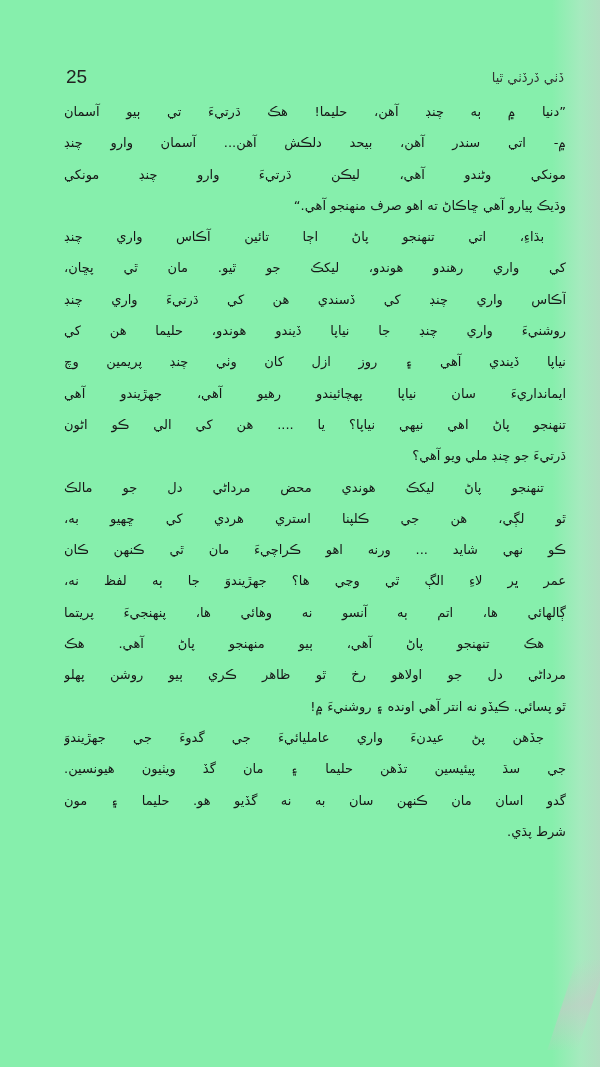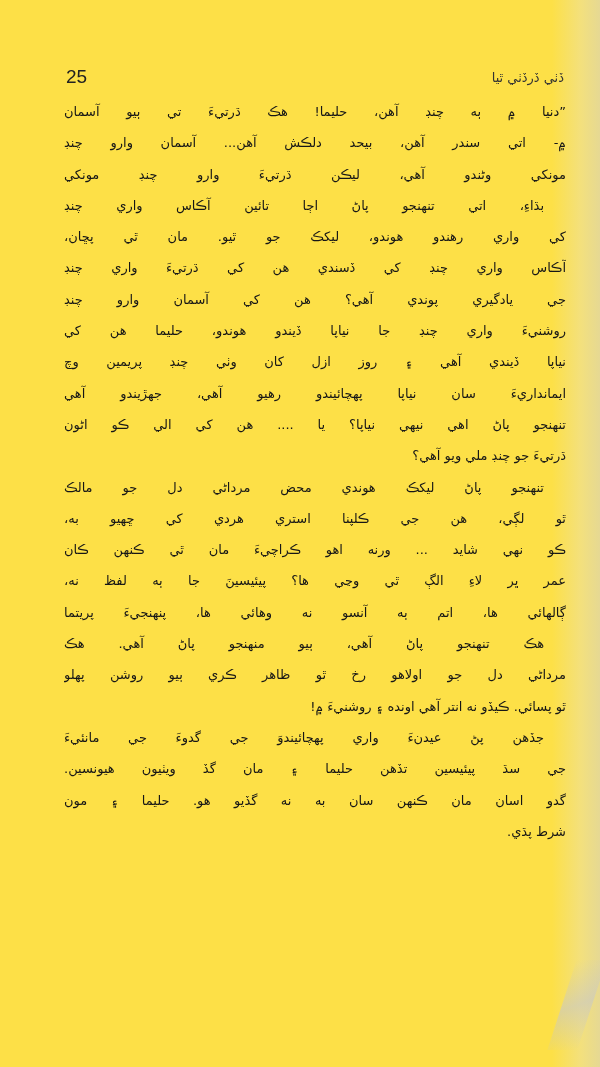--- a/index.html
+++ b/index.html
@@ -13,21 +13,21 @@
       position: relative;
       overflow: hidden;
       font-family: "DejaVu Sans", sans-serif;
       color: #1a1a1a;
     }
     .page {
       position: absolute;
       left: 0; top: 0;
       width: 600px;
       height: 1067px;
-      background: #fde047;
+      background: #86efac;
     }
     .binding-shadow {
       position: absolute;
       right: 0; top: 0;
       width: 48px;
       height: 1067px;
       background: linear-gradient(to right, rgba(255,255,255,0) 0%, rgba(225,225,225,0.35) 60%, rgba(210,210,210,0.55) 100%);
     }
     .binding-streak {
       position: absolute;
@@ -95,48 +95,48 @@
     <span class="page-number">25</span>
     <span class="running-title">ڏٺي ڏرڏٺي ٿيا</span>
   </div>
 
   <div class="body-text">
 
     <div>
       <div class="line">”دنيا ۾ ٻه چنڊ آهن، حليما! هڪ ڌرتيءَ تي ٻيو آسمان</div>
       <div class="line">۾- اتي سندر آهن، بيحد دلڪش آهن... آسمان وارو چنڊ</div>
       <div class="line">مونکي وڻندو آهي، ليڪن ڌرتيءَ وارو چنڊ مونکي</div>
+      <div class="line last">وڌيڪ پيارو آهي ڇاڪاڻ ته اهو صرف منهنجو آهي.“</div>
     </div>
 
     <div>
       <div class="line indent">بڌاءِ، اتي تنهنجو پاڻ اڄا تائين آڪاس واري چنڊ</div>
       <div class="line">کي واري رهندو هوندو، ليکڪ جو ٿيو. مان ٿي پڇان،</div>
       <div class="line">آڪاس واري چنڊ کي ڏسندي هن کي ڌرتيءَ واري چنڊ</div>
-      <div class="line">جي يادگيري پوندي آهي؟ هن کي آسمان وارو چنڊ</div>
       <div class="line">روشنيءَ واري چنڊ جا نياپا ڏيندو هوندو، حليما هن کي</div>
       <div class="line">نياپا ڏيندي آهي ۽ روز ازل کان وٺي چنڊ پريمين وچ</div>
       <div class="line">ايمانداريءَ سان نياپا پهچائيندو رهيو آهي، جهڙيندو آهي</div>
       <div class="line">تنهنجو پاڻ اهي نيهي نياپا؟ يا .... هن کي الي ڪو اڻون</div>
       <div class="line last">ڌرتيءَ جو چنڊ ملي ويو آهي؟</div>
     </div>
 
     <div>
       <div class="line indent">تنهنجو پاڻ ليکڪ هوندي محض مرداڻي دل جو مالڪ</div>
       <div class="line">ٿو لڳي، هن جي ڪلپنا استري هردي کي ڇهيو به،</div>
       <div class="line">ڪو نهي شايد ... ورنه اهو ڪراچيءَ مان ٿي ڪنهن ڪان</div>
-      <div class="line">عمر ڀر لاءِ الڳ ٿي وڃي ها؟ پيئيسينَ جا ٻه لفظ نه،</div>
+      <div class="line">عمر ڀر لاءِ الڳ ٿي وڃي ها؟ جهڙيندوَ جا ٻه لفظ نه،</div>
       <div class="line">ڳالهائي ها، اتم ٻه آنسو نه وهائي ها، پنهنجيءَ پريتما</div>
     </div>
 
     <div>
       <div class="line indent">هڪ تنهنجو پاڻ آهي، ٻيو منهنجو پاڻ آهي. هڪ</div>
       <div class="line">مرداڻي دل جو اولاهو رخ ٿو ظاهر ڪري ٻيو روشن پهلو</div>
       <div class="line last">ٿو پسائي. ڪيڏو نه انتر آهي اونده ۽ روشنيءَ ۾!</div>
     </div>
 
     <div>
-      <div class="line indent">جڏهن پڻ عيدنءَ واري پهچائيندوَ جي گدوءَ جي مانئيءَ</div>
+      <div class="line indent">جڏهن پڻ عيدنءَ واري عامليائيءَ جي گدوءَ جي جهڙيندوَ</div>
       <div class="line">جي سڌ پيئيسين تڏهن حليما ۽ مان گڏ ويٺيون هيونسين.</div>
       <div class="line">گدو اسان مان ڪنهن سان به نه گڏيو هو. حليما ۽ مون</div>
       <div class="line last">شرط پڌي.</div>
     </div>
   </div>
 </div>
 
 </body></html>

